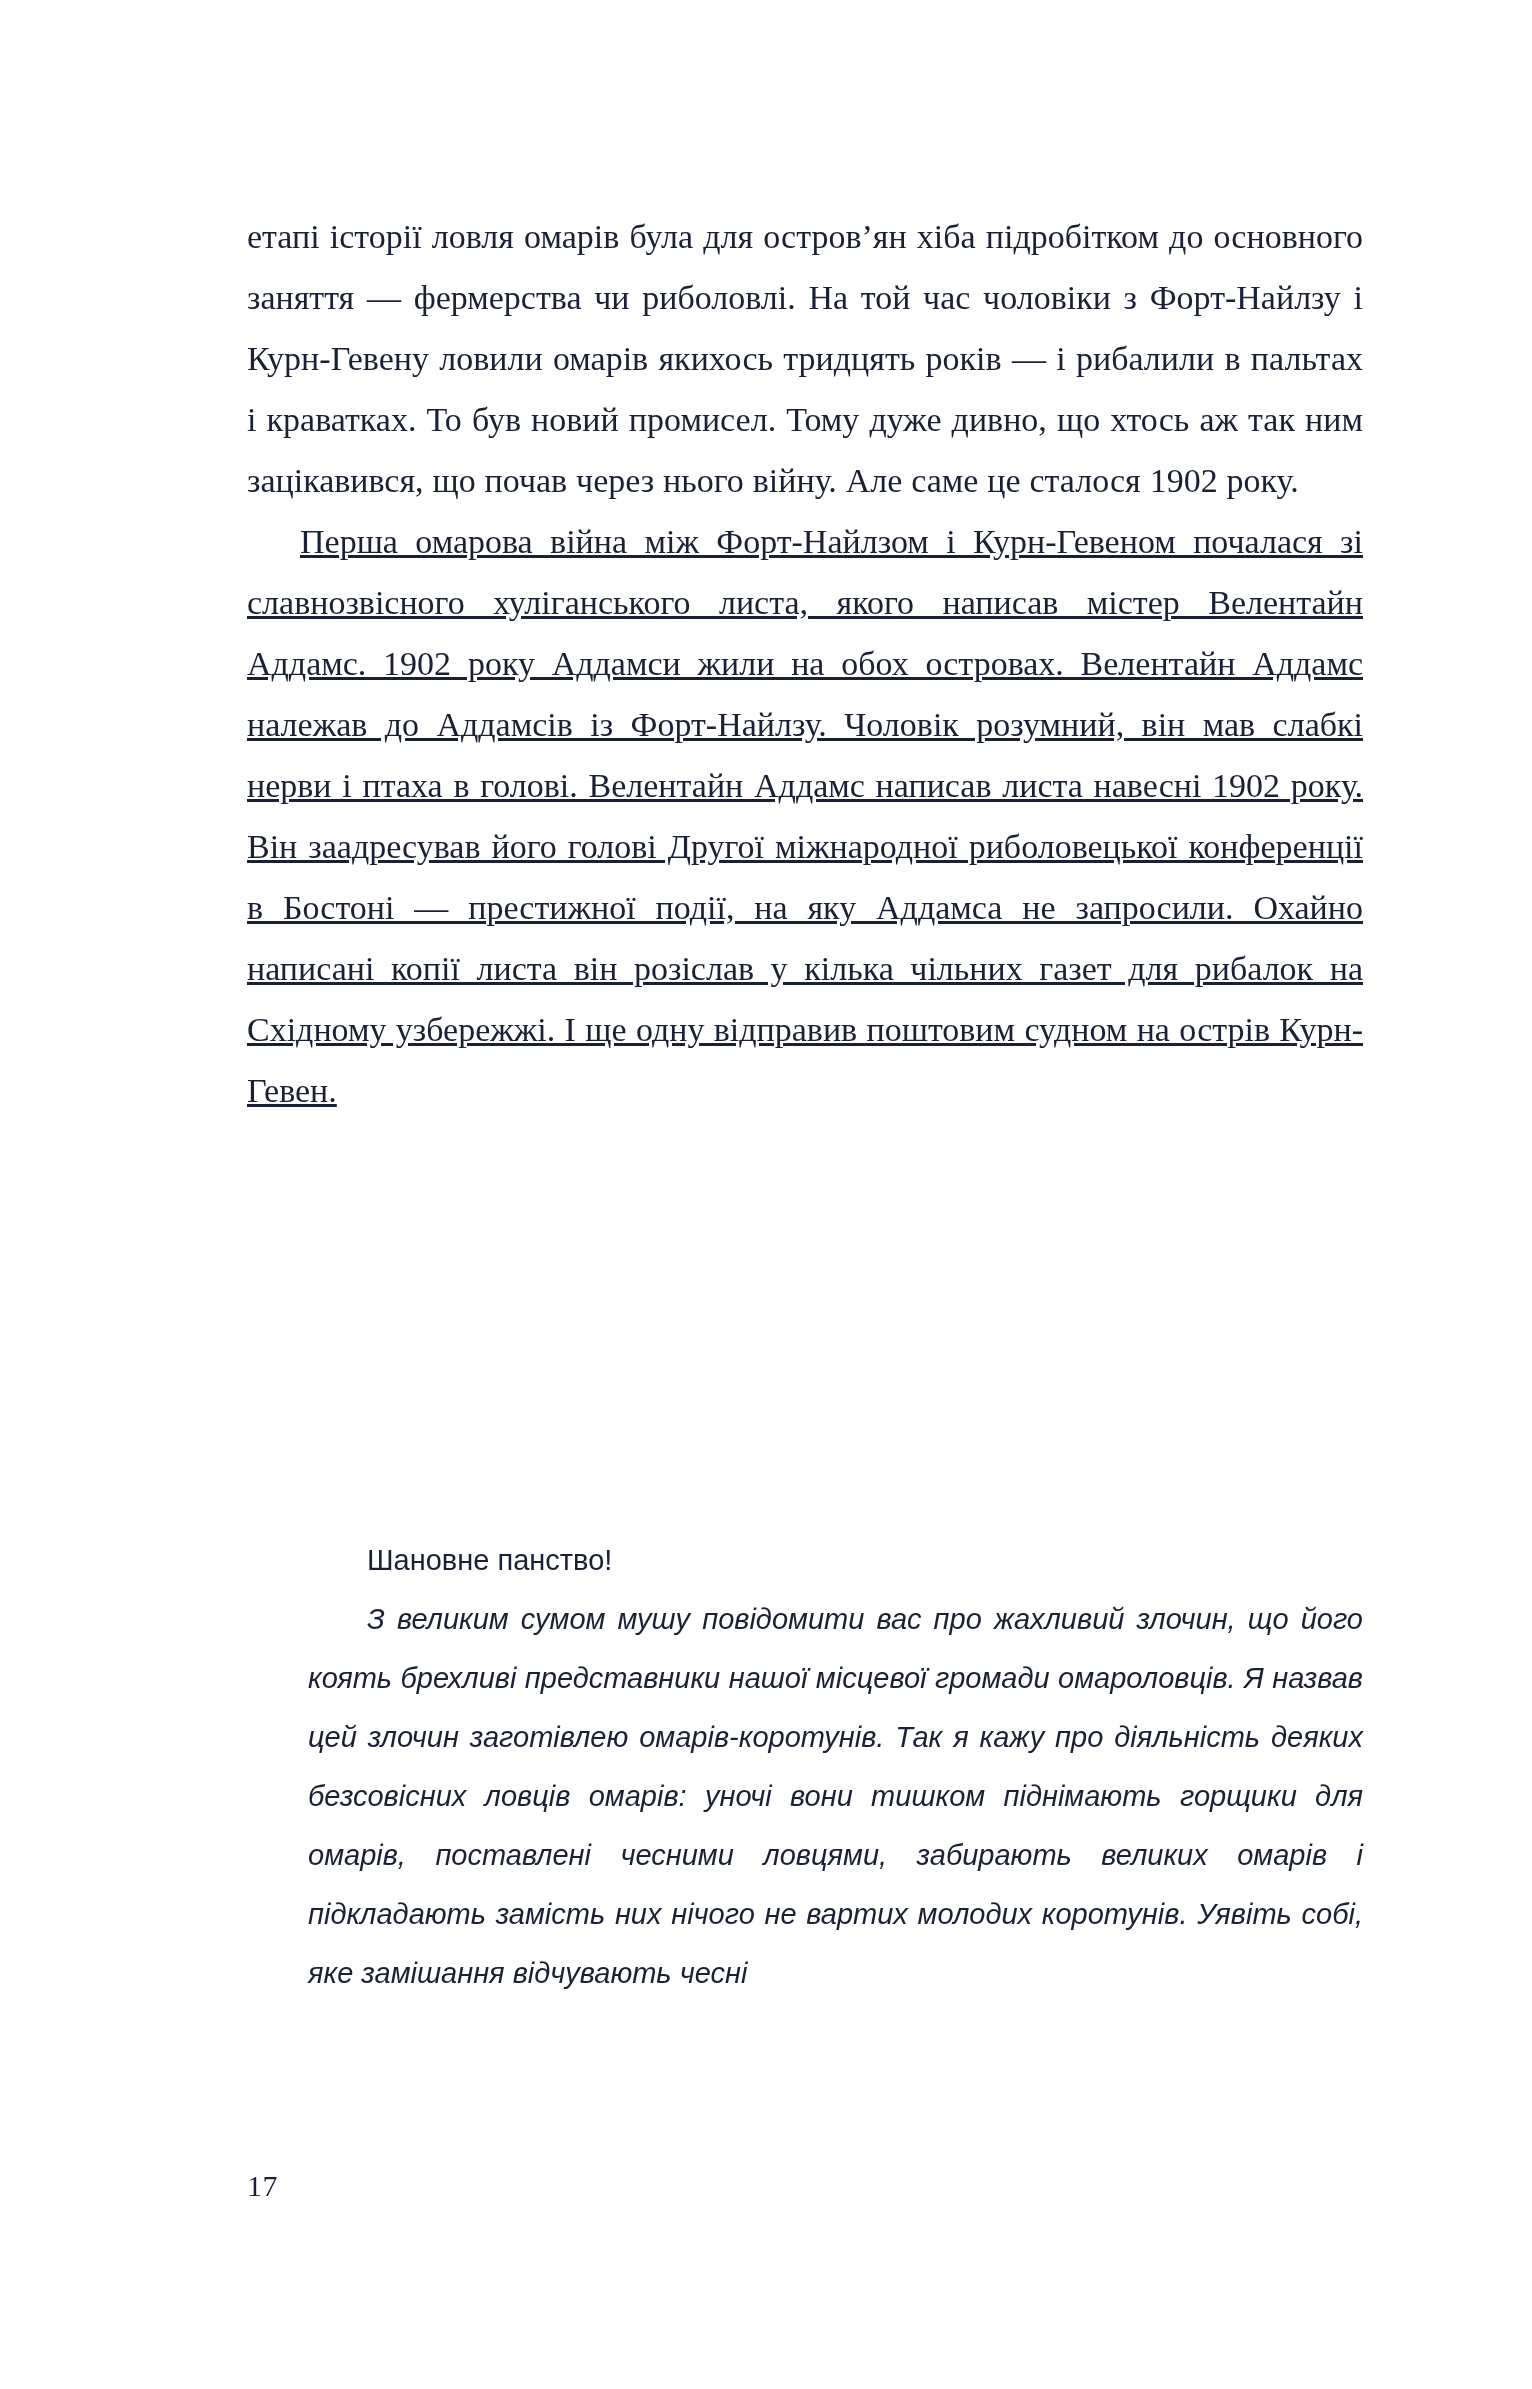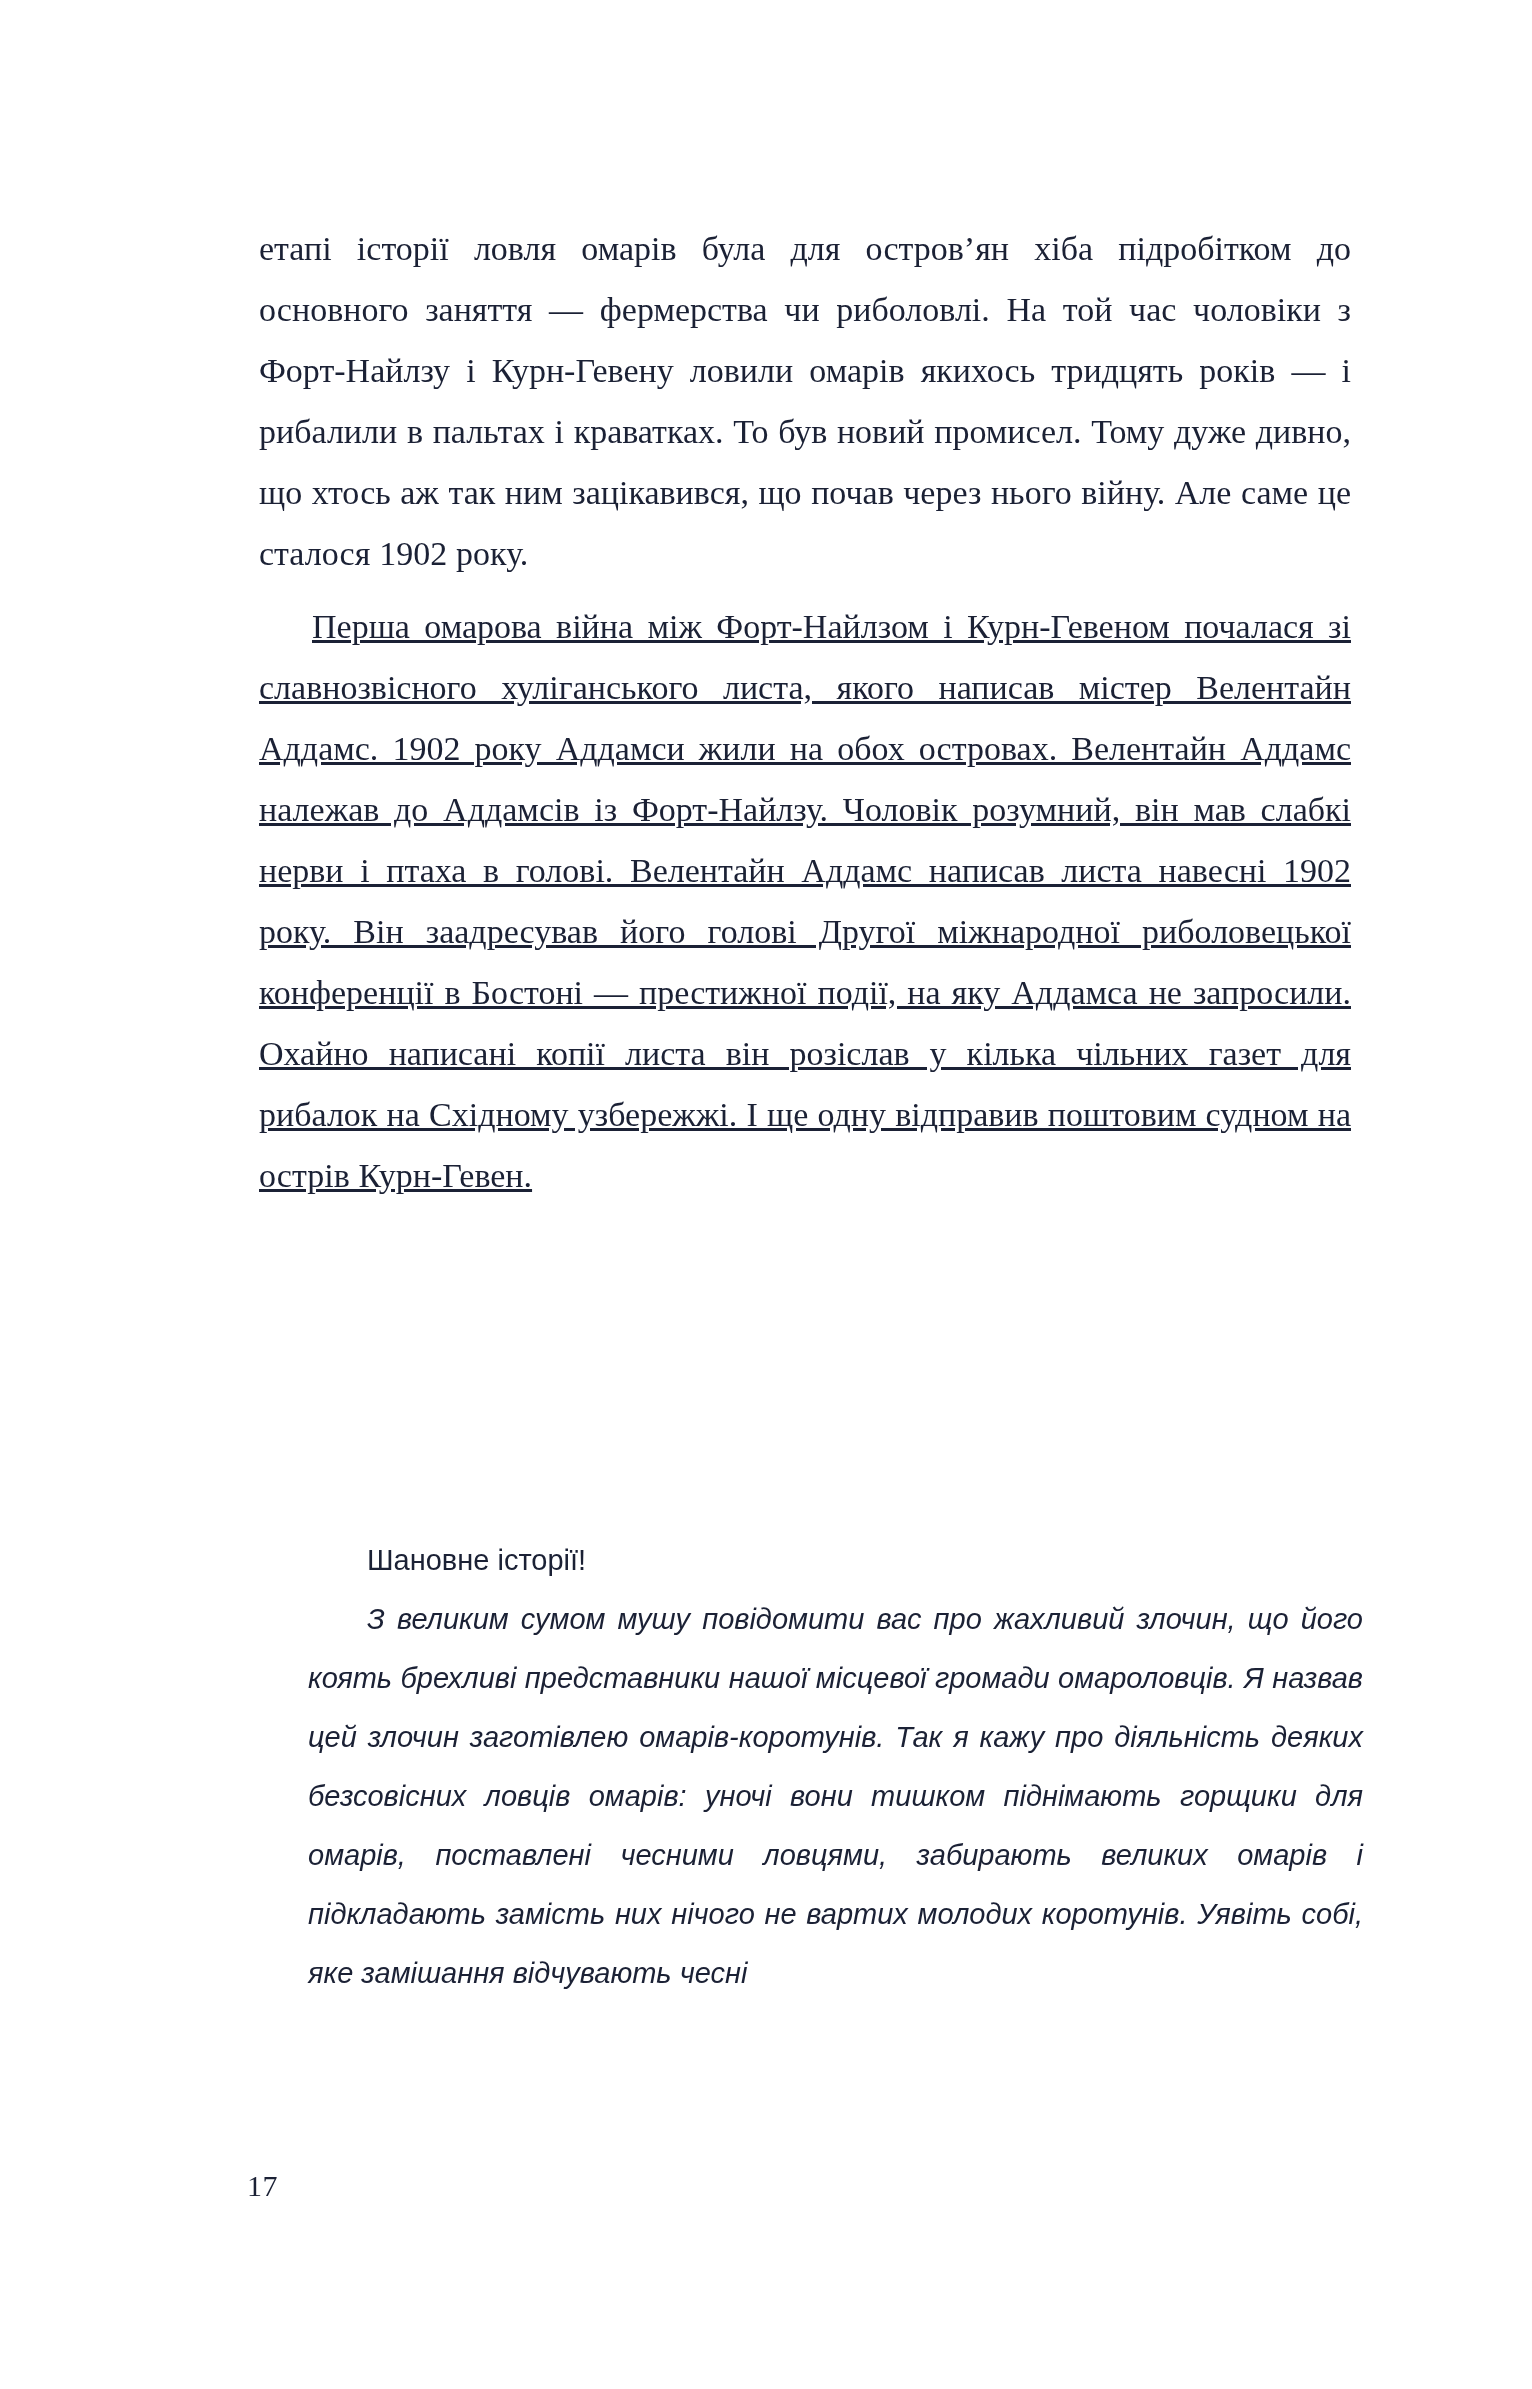--- a/index.html
+++ b/index.html
@@ -25,21 +25,21 @@
 
   
   .text-column {
     position: absolute;
     left: 247px;
     top: 206px;
     width: 1116px;
   }
 
   .body-par {
-    margin: 12px;
+    margin: 0;
     font-family: "Liberation Serif", "DejaVu Serif", serif;
     font-size: 34px;
     line-height: 61px;
     color: #1b2135;
     text-align: justify;
     text-justify: inter-word;
     word-spacing: 0.4px;
     hyphens: manual;
   }
   .body-par.indent {
@@ -91,20 +91,20 @@
 <body>
 
 <div class="page">
 
   <div class="text-column">
     <p class="body-par">етапі історії ловля омарів була для остров’ян хіба підробіт­ком до основного заняття — фермерства чи риболовлі. На той час чоловіки з Форт-Найлзу і Курн-Гевену ловили омарів якихось тридцять років — і рибалили в пальтах і краватках. То був новий промисел. Тому дуже дивно, що хтось аж так ним зацікавився, що почав через нього війну. Але саме це сталося 1902 року.</p>
     <p class="body-par indent">Перша омарова війна між Форт-Найлзом і Курн-Гевеном почалася зі славнозвісного хуліганського листа, якого на­писав містер Велентайн Аддамс. 1902 року Аддамси жили на обох островах. Велентайн Аддамс належав до Аддамсів із Форт-Найлзу. Чоловік розумний, він мав слабкі нерви і птаха в голові. Велентайн Аддамс написав листа навесні 1902 року. Він заадресував його голові Другої міжнародної риболовецької конференції в Бостоні — престижної події, на яку Аддамса не запросили. Охайно написані копії листа він розіслав у кілька чільних газет для рибалок на Східно­му узбережжі. І ще одну відправив поштовим судном на острів Курн-Гевен.</p>
   </div>
 
   <div class="letter-block">
-    <p class="letter-par salutation">Шановне історії!</p>
+    <p class="letter-par salutation">Шановне панство!</p>
     <p class="letter-par indent">З великим сумом мушу повідомити вас про жахливий злочин, що його коять брехливі представники нашої місце­вої громади омароловців. Я назвав цей злочин заготівлею омарів-коротунів. Так я кажу про діяльність деяких безсовіс­них ловців омарів: уночі вони тишком піднімають горщики для омарів, поставлені чесними ловцями, забирають вели­ких омарів і підкладають замість них нічого не вартих моло­дих коротунів. Уявіть собі, яке замішання відчувають чесні</p>
   </div>
 
   <div class="folio">17</div>
 
 </div>
 
 
 </body></html>

